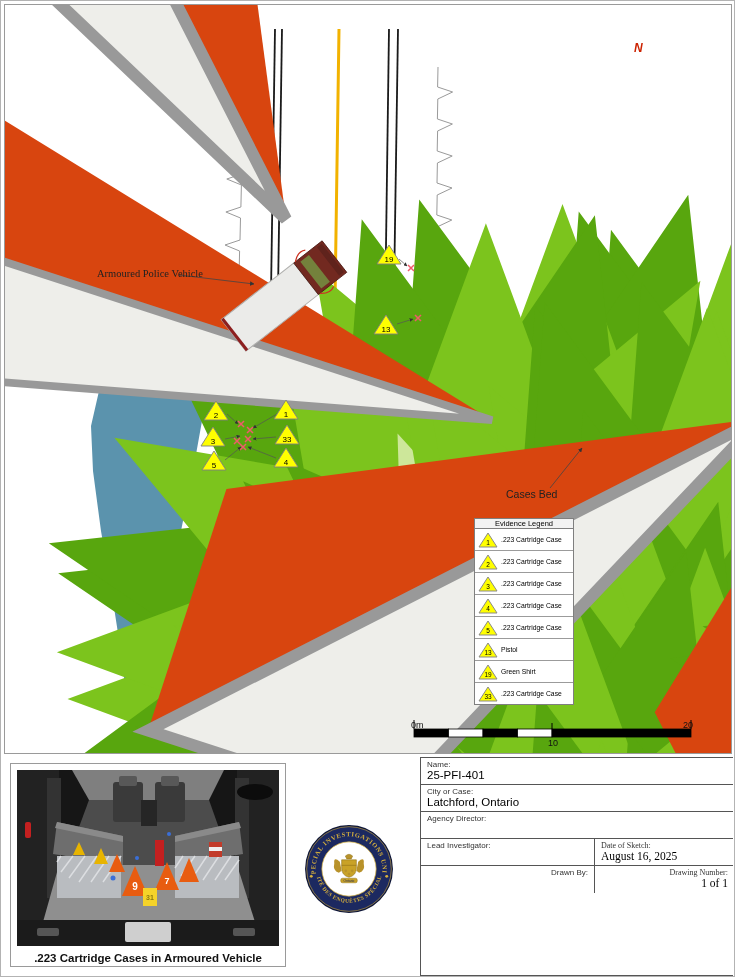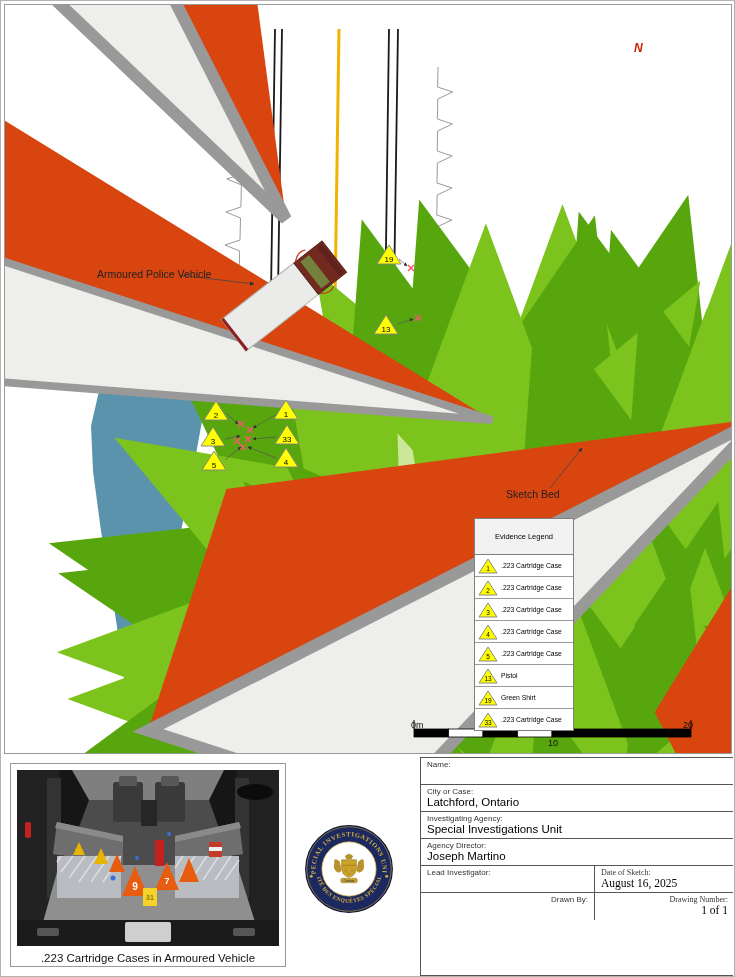--- a/index.html
+++ b/index.html
@@ -6,29 +6,29 @@
   #page{position:relative;width:735px;height:977px;background:#fff;border:1px solid #b3b3b3;box-sizing:border-box;overflow:hidden;
         font-family:"Liberation Sans",sans-serif;}
   
   #map-frame{position:absolute;left:3px;top:3px;width:728px;height:750px;border:1px solid #9a9a9a;box-sizing:border-box;background:#fff;}
   #map-svg{position:absolute;left:0;top:0;}
   .map-label{position:absolute;font-size:10.5px;color:#222;white-space:nowrap;}
   #north-label{position:absolute;left:629px;top:36px;color:#cc2200;font-weight:bold;font-size:12px;font-style:italic;}
   .scale-label{position:absolute;font-size:9px;color:#111;}
   
   #legend{position:absolute;left:469px;top:513px;width:100px;border:1px solid #7f7f7f;background:#fff;box-sizing:border-box;}
-  #legend .hdr{border-bottom:1px solid #7f7f7f;font-size:7.5px;text-align:center;padding:13px 0;background:#f2f2f2;}
+  #legend .hdr{border-bottom:1px solid #7f7f7f;font-size:7.5px;text-align:center;padding:0 0;background:#f2f2f2;}
   #legend .lrow{display:flex;align-items:center;height:21px;border-bottom:1px solid #9b9b9b;}
   #legend .lrow:last-child{border-bottom:none;}
   #legend .tri{width:26px;display:flex;justify-content:center;flex:none;}
   #legend .ltxt{font-size:6.8px;color:#000;white-space:nowrap;}
   
   #photo-frame{position:absolute;left:9px;top:762px;width:276px;height:204px;border:1px solid #9a9a9a;background:#fff;box-sizing:border-box;}
   #photo-frame svg{position:absolute;left:6px;top:6px;}
-  #photo-caption{position:absolute;left:0;bottom:2px;width:100%;text-align:center;font-weight:normal;font-size:11.5px;color:#111;margin-top:33px;}
+  #photo-caption{position:absolute;left:0;bottom:2px;width:100%;text-align:center;font-weight:bold;font-size:11.5px;color:#111;margin-top:33px;}
   #seal{position:absolute;left:302px;top:822px;width:92px;height:92px;}
   #details{position:absolute;left:419px;top:756px;width:313px;height:219px;border:1px solid #555;border-right:none;box-sizing:border-box;background:#fff;}
   .drow{box-sizing:border-box;height:27px;border-bottom:1px solid #555;padding:2px 6px;overflow:hidden;}
   .drow:last-child{border-bottom:none;text-align:right;}
   .dlabel{font-size:8px;color:#333;line-height:9px;}
   .dvalue{font-size:11.5px;color:#000;line-height:13px;}
   .dsplit{display:flex;padding:0;}
   .dsplit .cell{box-sizing:border-box;flex:none;padding:2px 6px;height:100%;}
   .dsplit .cell.c1{width:173px;}
   .dsplit .cell.c2{width:140px;border-left:1px solid #555;font-family:Liberation Serif, serif;}
@@ -215,22 +215,22 @@
         <line x1="690" y1="719" x2="690" y2="728" stroke-width="1"></line>
         <rect x="413" y="728" width="34.5" height="8" fill="#000" stroke-width="0.8"></rect>
         <rect x="447.5" y="728" width="34.5" height="8" fill="#fff" stroke-width="0.8"></rect>
         <rect x="482" y="728" width="34.5" height="8" fill="#000" stroke-width="0.8"></rect>
         <rect x="516.5" y="728" width="34.5" height="8" fill="#fff" stroke-width="0.8"></rect>
         <rect x="551" y="728" width="139" height="8" fill="#000" stroke-width="0.8"></rect>
       </g>
     </svg>
 
     <div class="map-label" id="north-label">N</div>
-    <div class="map-label" style="left:92px;top:263px;">Armoured Police Vehicle</div>
-    <div class="map-label" style="left:501px;top:483px;">Sketch Bed</div>
+    <div class="map-label" style="left:92px;top:263px;font-family:Liberation Serif, serif;">Armoured Police Vehicle</div>
+    <div class="map-label" style="left:501px;top:483px;">Cases Bed</div>
     <div class="scale-label" style="left:406px;top:715px;">0m</div>
     <div class="scale-label" style="left:543px;top:733px;">10</div>
     <div class="scale-label" style="left:678px;top:715px;">20</div>
 
     <div id="legend">
       <div class="hdr">Evidence Legend</div>
       <div class="lrow">
         <span class="tri">
             <svg width="22" height="18">
               <polygon points="11,2 20,16 2,16" fill="#ffff00" stroke="#8a8a8a"></polygon>
@@ -382,32 +382,28 @@
       <path d="M -10,-8 q-7,-6 -6,2 q-2,8 5,10 l3,-2 Z"></path>
       <path d="M 10,-8 q7,-6 6,2 q2,8 -5,10 l-3,-2 Z"></path>
       <rect x="-9" y="10" width="18" height="5" rx="2" fill="#c9a227" stroke="#8a6d15" stroke-width="0.5"></rect>
     </g>
     <text x="0" y="13.8" font-size="3.6" text-anchor="middle" fill="#1c2960" font-family="Liberation Sans,sans-serif">Ontario</text>
   </svg>
 
   <div id="details">
     <div class="drow">
       <div class="dlabel">Name:</div>
+      <div class="dvalue">25-PFI-401</div>
     </div>
     <div class="drow">
       <div class="dlabel">City or Case:</div>
       <div class="dvalue">Latchford, Ontario</div>
     </div>
     <div class="drow">
-      <div class="dlabel">Investigating Agency:</div>
-      <div class="dvalue">Special Investigations Unit</div>
-    </div>
-    <div class="drow">
       <div class="dlabel">Agency Director:</div>
-      <div class="dvalue">Joseph Martino</div>
     </div>
     <div class="drow dsplit">
       <div class="cell c1">
         <div class="dlabel">Lead Investigator:</div>
         <div class="dvalue"></div>
       </div>
       <div class="cell c2">
         <div class="dlabel">Date of Sketch:</div>
         <div class="dvalue">August 16, 2025</div>
       </div>

